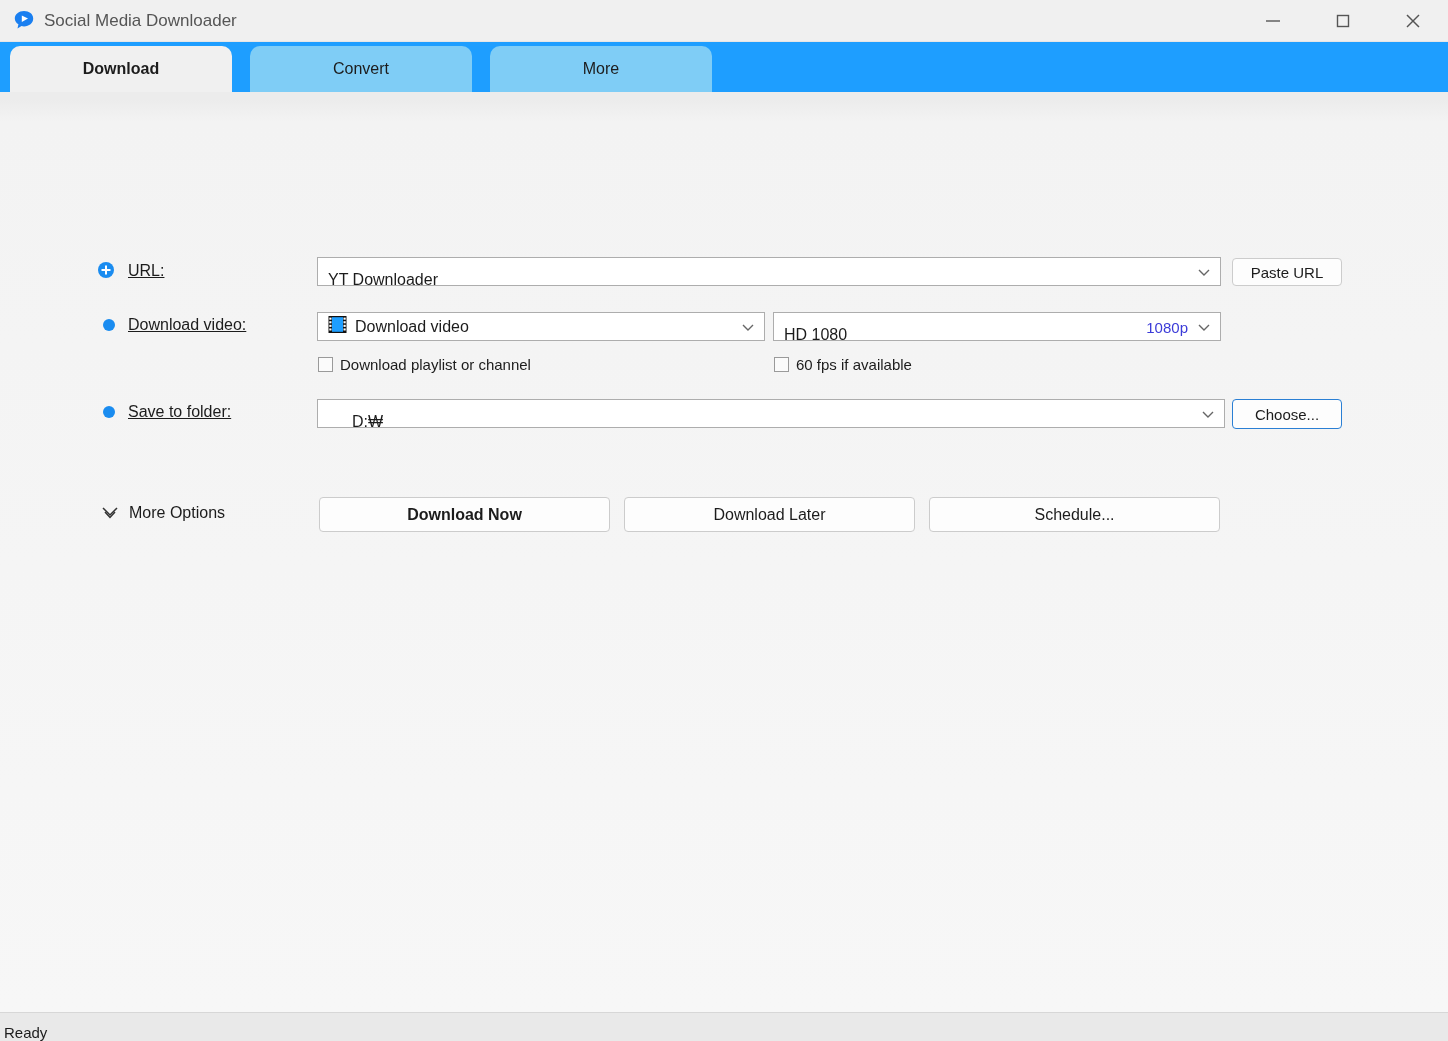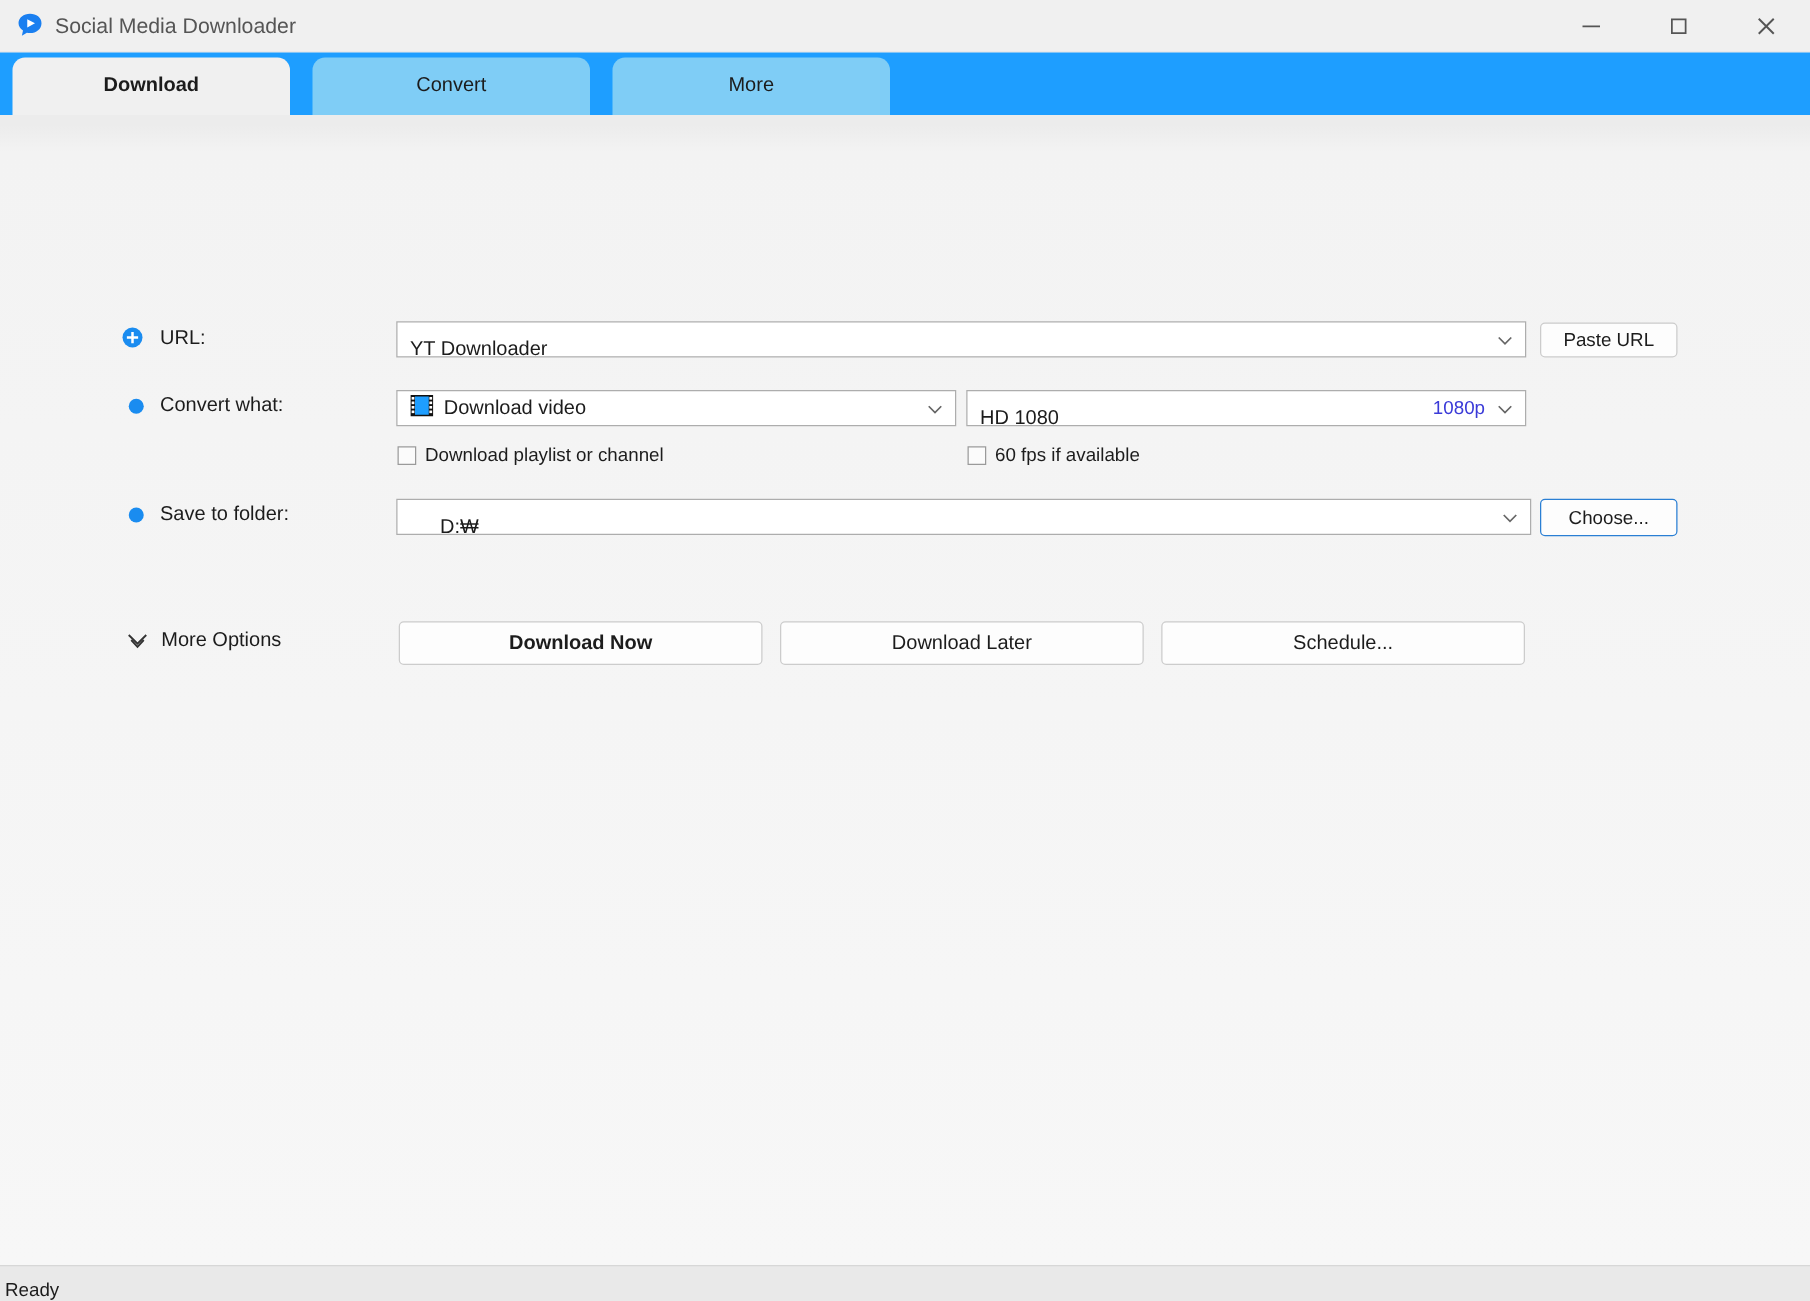--- a/index.html
+++ b/index.html
@@ -63,20 +63,21 @@
   
   #content {
     position: absolute; left: 0; top: 92px; width: 1448px; height: 920px;
     background: linear-gradient(to bottom, #ececec 0px, #ececec 8px, #f3f3f3 30px, #f7f7f7 100%);
   }
 
   .row-label {
     position: absolute;
     font-size: 16px; color: #1c1c1c;
     white-space: nowrap;
+    text-decoration: underline;
   }
   .bullet {
     position: absolute; width: 12px; height: 12px;
     border-radius: 50%; background: #1a8cf0;
   }
 
   
   .combo {
     position: absolute;
     background: #ffffff;
@@ -206,21 +207,21 @@
           <polyline points="3,6 8,11 13,6" fill="none" stroke="#666" stroke-width="1.4"></polyline>
         </svg>
     </span>
   </div>
 
   <div class="btn" style="left:1232px; top:166px; width:110px; height:28px;">
     <span>Paste URL</span>
   </div>
 
   <span class="bullet" style="left:103px; top:227px;"></span>
-  <span class="row-label" style="left:128px; top:224px;">Convert what:</span>
+  <span class="row-label" style="left:128px; top:224px;">Download video:</span>
 
   <div class="combo" style="left:317px; top:220px; width:448px; height:29px;">
     <span id="film-icon">
       <svg width="19" height="19" viewBox="0 0 19 19">
         <rect x="0.5" y="1" width="18" height="17" fill="#111"></rect>
         <rect x="4" y="2.2" width="11" height="14.6" fill="#1e9eff"></rect>
         <g fill="#ffffff">
           <rect x="1.3" y="2.6" width="2.2" height="2.1"></rect>
           <rect x="1.3" y="6.2" width="2.2" height="2.1"></rect>
           <rect x="1.3" y="9.8" width="2.2" height="2.1"></rect>

